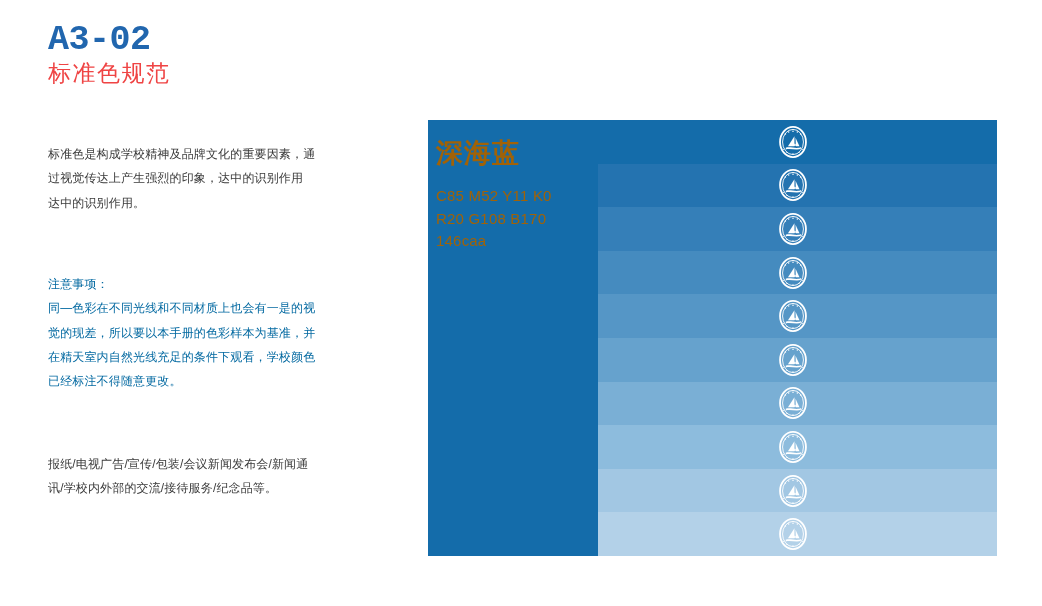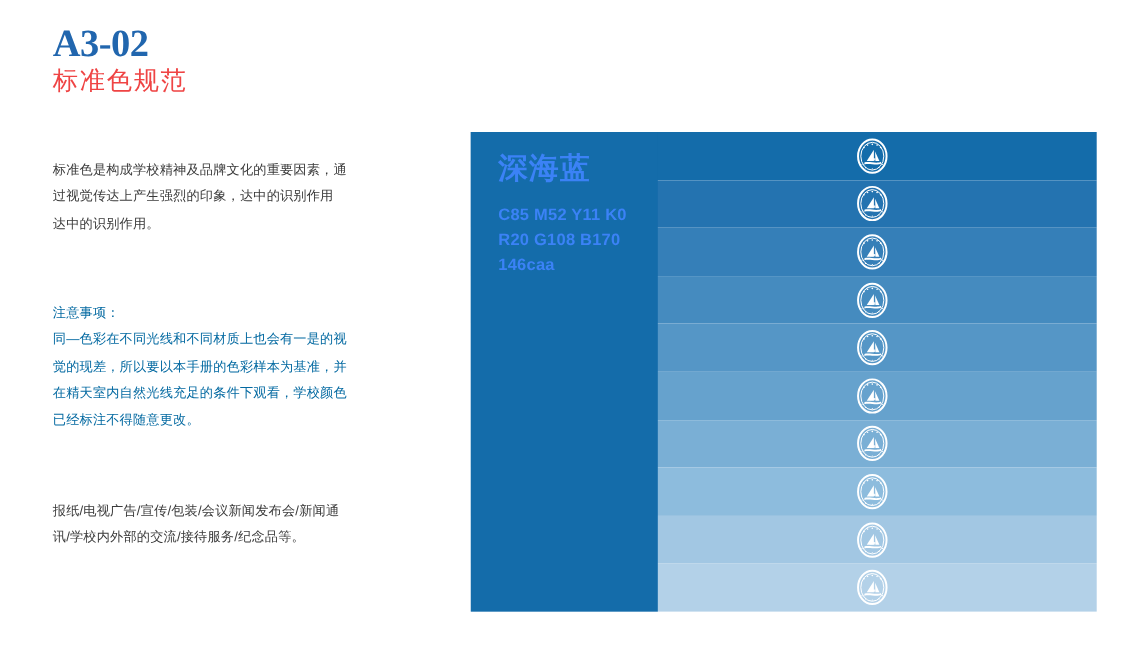--- a/index.html
+++ b/index.html
@@ -24,21 +24,21 @@
     width: 360px;
   }
 
   #page-code {
     font-size: 35px;
     font-weight: 700;
     color: #2166ae;
     letter-spacing: -0.5px;
     line-height: 1.05;
     margin: 0 0 2px 0;
-    font-family: Liberation Serif, serif;
+    font-family: Liberation Mono, monospace;
   }
 
   #page-subtitle {
     font-size: 23px;
     font-weight: 400;
     color: #4d80b8;
     letter-spacing: 1.5px;
     line-height: 1.1;
     margin: 0;
     font-family: "Liberation Sans", "DejaVu Sans", sans-serif;
@@ -88,39 +88,39 @@
     position: absolute;
     left: 0;
     top: 0;
     width: 170px;
     height: 100%;
     background: #146caa;
   }
 
   #color-info {
     position: absolute;
-    left: 17px;
+    left: 0;
     top: 0;
     width: 192px;
     height: 100%;
     padding: 17px 0 0 8px;
     box-sizing: border-box;
-    color: #3b82f6;
+    color: #a16207;
     pointer-events: none;
   }
   #color-name {
     font-size: 27px;
     font-weight: 700;
     letter-spacing: 1px;
     line-height: 1.2;
     margin: 0 0 16px 0;
   }
   .color-code-line {
     font-size: 15px;
-    font-weight: 700;
+    font-weight: 400;
     line-height: 1.48;
     letter-spacing: 0.2px;
     display: block;
   }
 
   
   .logo-badge {
     position: absolute;
     left: 347px;
     top: 50%;

